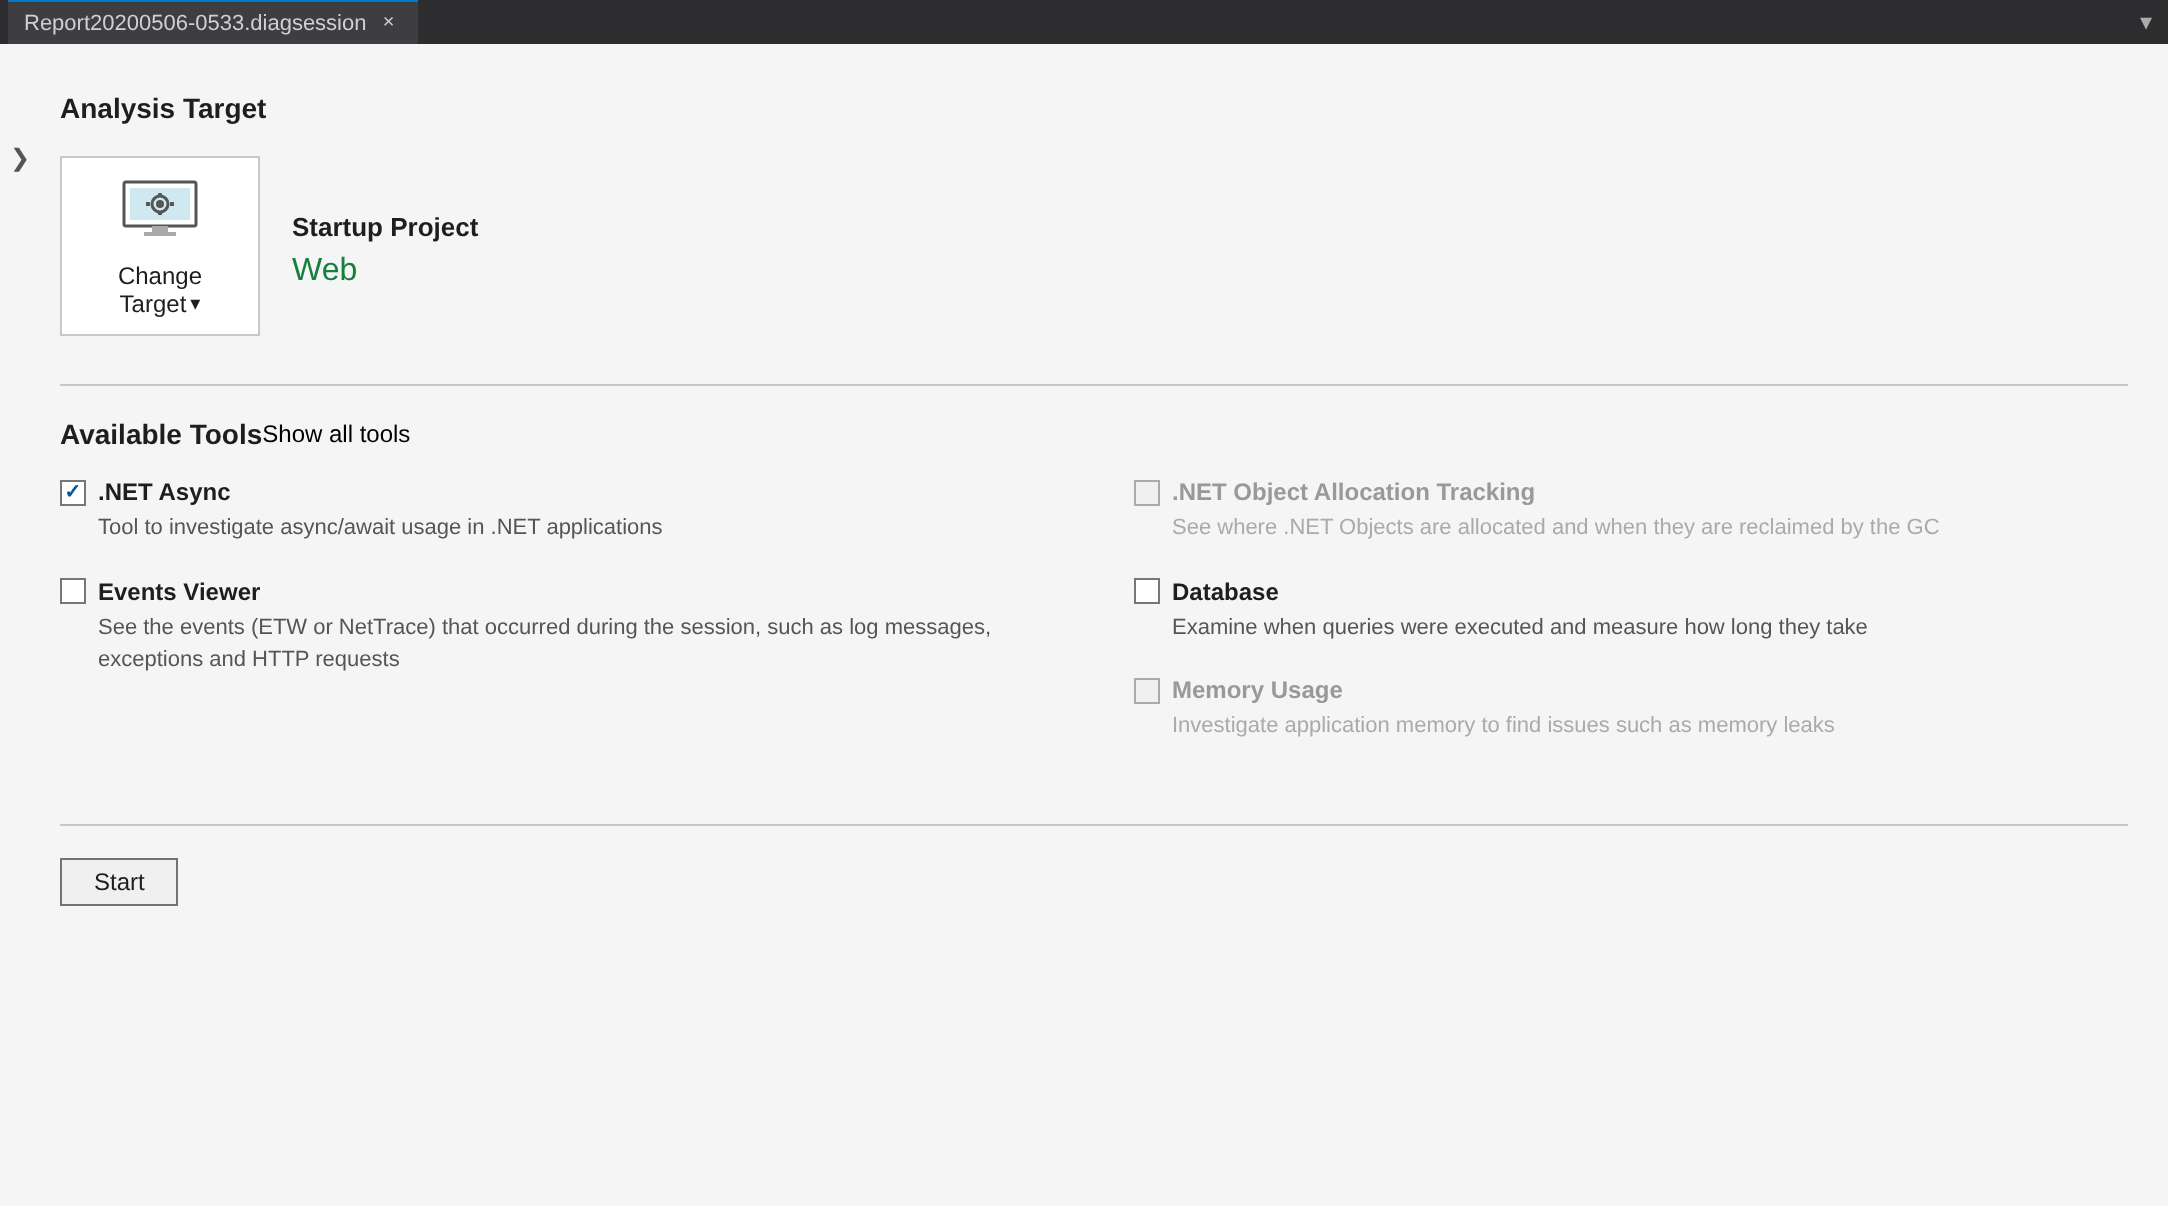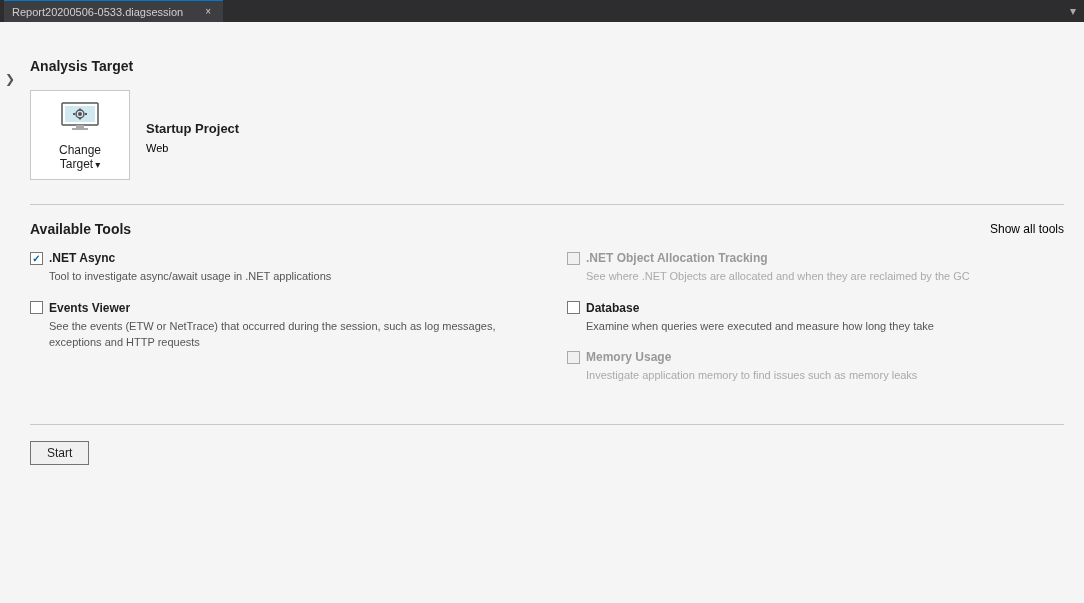--- a/index.html
+++ b/index.html
@@ -26,21 +26,21 @@
       display: flex;
       align-items: center;
     }
     .tab {
       background: #3e3e42;
       color: #d0d0d0;
       font-size: 11px;
       padding: 3px 8px;
       display: flex;
       align-items: center;
-      gap: 18px;
+      gap: 4px;
       height: 22px;
       border-top: 1px solid #007acc;
     }
     .tab-close {
       color: #d0d0d0;
       cursor: pointer;
       font-size: 10px;
       width: 14px;
       height: 14px;
       display: flex;
@@ -73,21 +73,21 @@
       align-items: flex-start;
       padding-top: 50px;
       justify-content: center;
       cursor: pointer;
       color: #555;
       font-size: 12px;
     }
 
     .content-area {
       flex: 1;
-      padding: 36px 20px 20px 10px;
+      padding: 24px 20px 20px 10px;
       overflow-y: auto;
     }
 
     
     .section-title {
       font-size: 14px;
       font-weight: 600;
       color: #1e1e1e;
       margin-bottom: 16px;
     }
@@ -131,41 +131,41 @@
     .startup-info {
       margin-left: 16px;
     }
     .startup-title {
       font-size: 13px;
       font-weight: 600;
       color: #1e1e1e;
       margin-bottom: 6px;
     }
     .startup-name {
-      font-size: 11px;
-      color: #000000;
+      font-size: 16px;
+      color: #15803d;
     }
 
     .target-row {
       display: flex;
       align-items: center;
       margin-bottom: 20px;
     }
 
     .divider {
       border: none;
       border-top: 1px solid #c8c8c8;
       margin: 10px 0 16px 0;
     }
 
     
     .tools-header {
       display: flex;
       align-items: center;
-      justify-content: space-between;
+      justify-content: flex-start;
       margin-bottom: 14px;
     }
     .tools-title {
       font-size: 14px;
       font-weight: 600;
       color: #1e1e1e;
     }
     .show-all-link {
       font-size: 12px;
       color: #000000;

